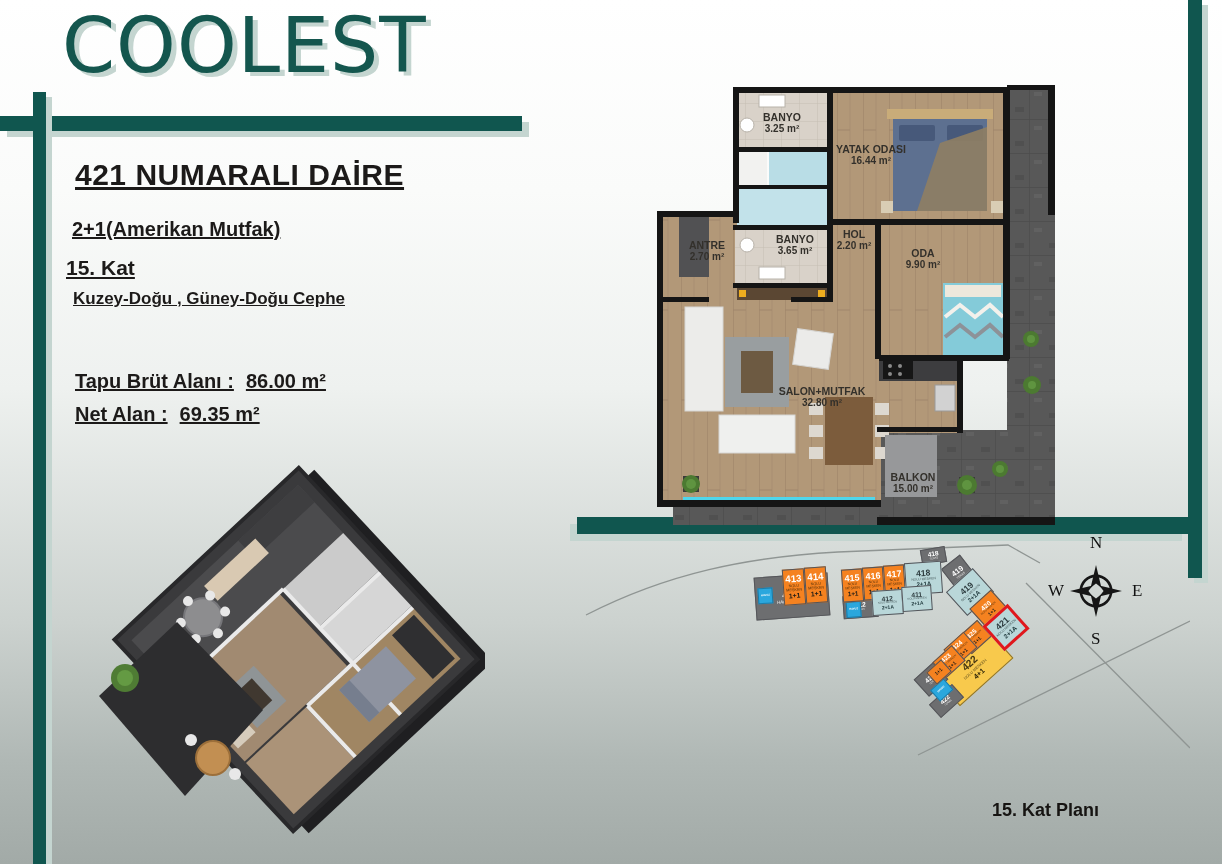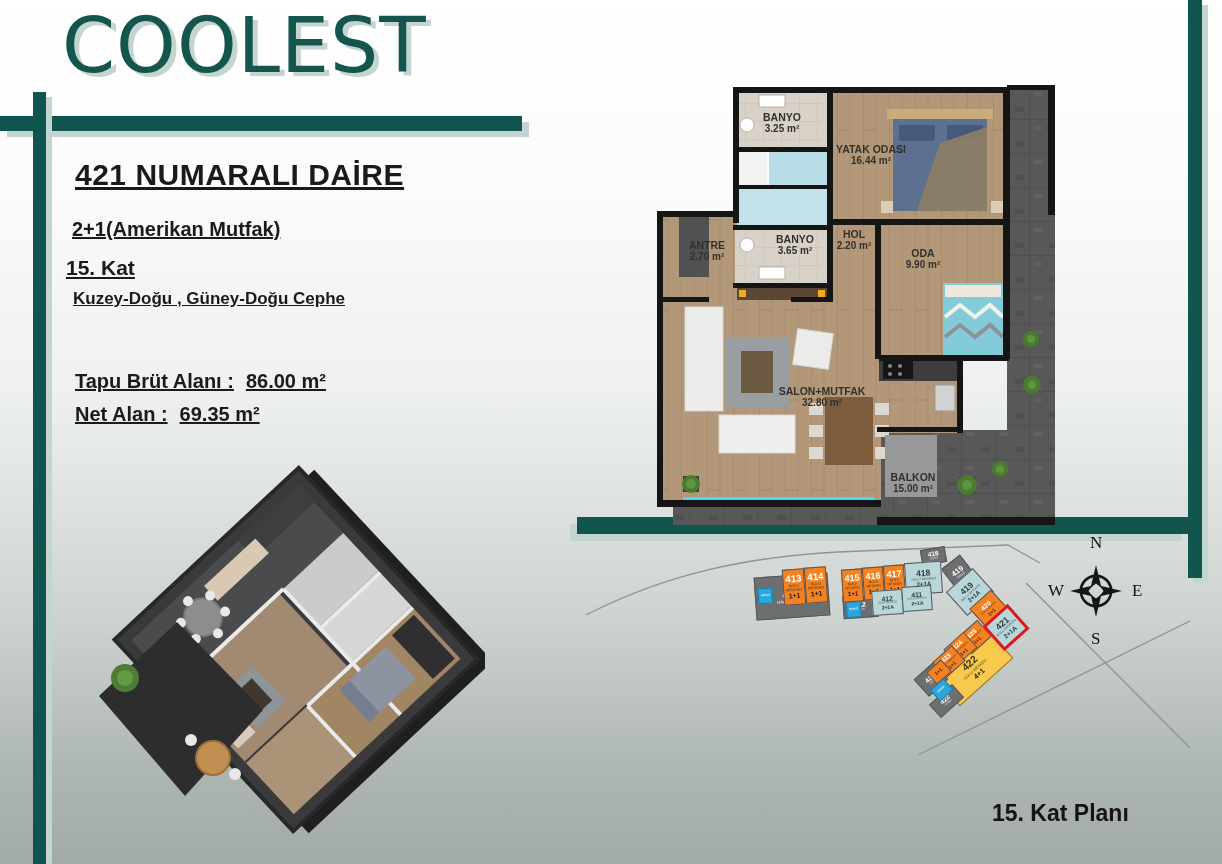--- a/index.html
+++ b/index.html
@@ -73,21 +73,21 @@
     display:flex;align-items:center;justify-content:center;
   }
   
   #compass{position:absolute;left:1048px;top:533px;width:95px;height:118px;}
   .cdir{position:absolute;font-family:"Liberation Serif",serif;font-size:17px;color:#111;}
   #c-n{left:42px;top:0;}
   #c-s{left:43px;top:96px;}
   #c-w{left:0px;top:48px;}
   #c-e{left:84px;top:48px;}
   
-  #site-caption{position:absolute;left:992px;top:800px;font-size:23px;font-weight:800;color:#161412;}
+  #site-caption{position:absolute;left:992px;top:800px;font-size:18px;font-weight:800;color:#161412;}
 </style>
 </head>
 <body>
 
 <div class="bar" id="logo-underline"></div>
 <div class="bar" id="left-vbar"></div>
 <div class="bar" id="right-vbar"></div>
 <div class="bar" id="divider-hbar"></div>
 
 <div id="logo">COOLEST</div>

